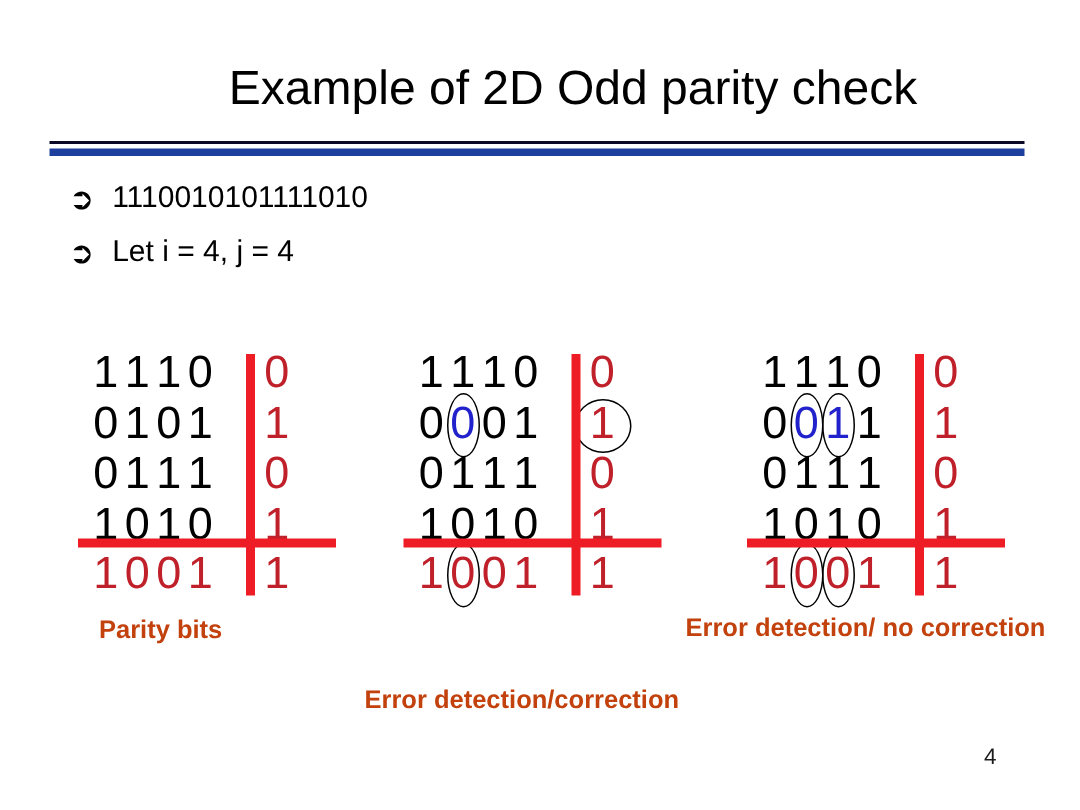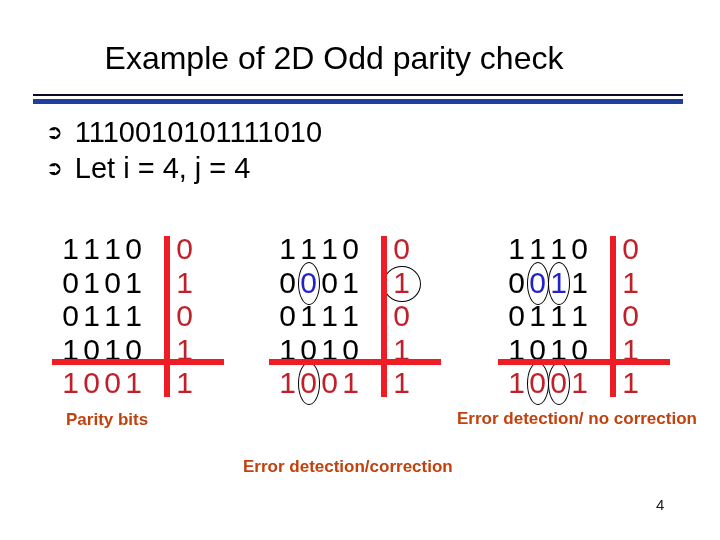--- a/index.html
+++ b/index.html
@@ -1,28 +1,28 @@
 <!DOCTYPE html>
 <html><head>
 <meta charset="utf-8">
 <style>
   html,body{margin:0;padding:0;background:#fff;}
   .slide{position:relative;width:720px;height:540px;background:#ffffff;
          font-family:"Liberation Sans",sans-serif;overflow:hidden;}
   .title{position:absolute;top:40px;left:0;width:668px;text-align:center;
-         font-size:32px;color:#000;}
+         font-size:32px;color:#000;padding-left:48px;}
   .rule{position:absolute;left:33px;top:94px;width:650px;}
   .rule-thin{height:2px;background:#0a0a28;}
   .rule-thick{height:5px;background:#1f3f9e;margin-top:3px;}
   .bullet-row{position:absolute;left:46px;height:30px;display:flex;
               align-items:center;gap:12px;}
   .bullet-row.b1{top:117px;}
   .bullet-row.b2{top:153px;}
   .bullet-icon{font-family:"DejaVu Sans",sans-serif;font-size:20px;line-height:1;color:#000;}
-  .bullet-text{font-size:29px;color:#000;white-space:nowrap;}
+  .bullet-text{font-size:20px;color:#000;white-space:nowrap;}
 
   .matrix{position:absolute;top:232px;width:170px;height:170px;}
   .matrix.m1{left:60px;}
   .matrix.m2{left:277px;}
   .matrix.m3{left:506px;}
   .mrow{display:flex;height:33.5px;}
   .cell{width:21px;text-align:center;font-size:30px;line-height:33.5px;
         color:#000;position:relative;}
   .cell:nth-child(5){margin-left:30px;}
   .cell.red{color:#c0202a;}

